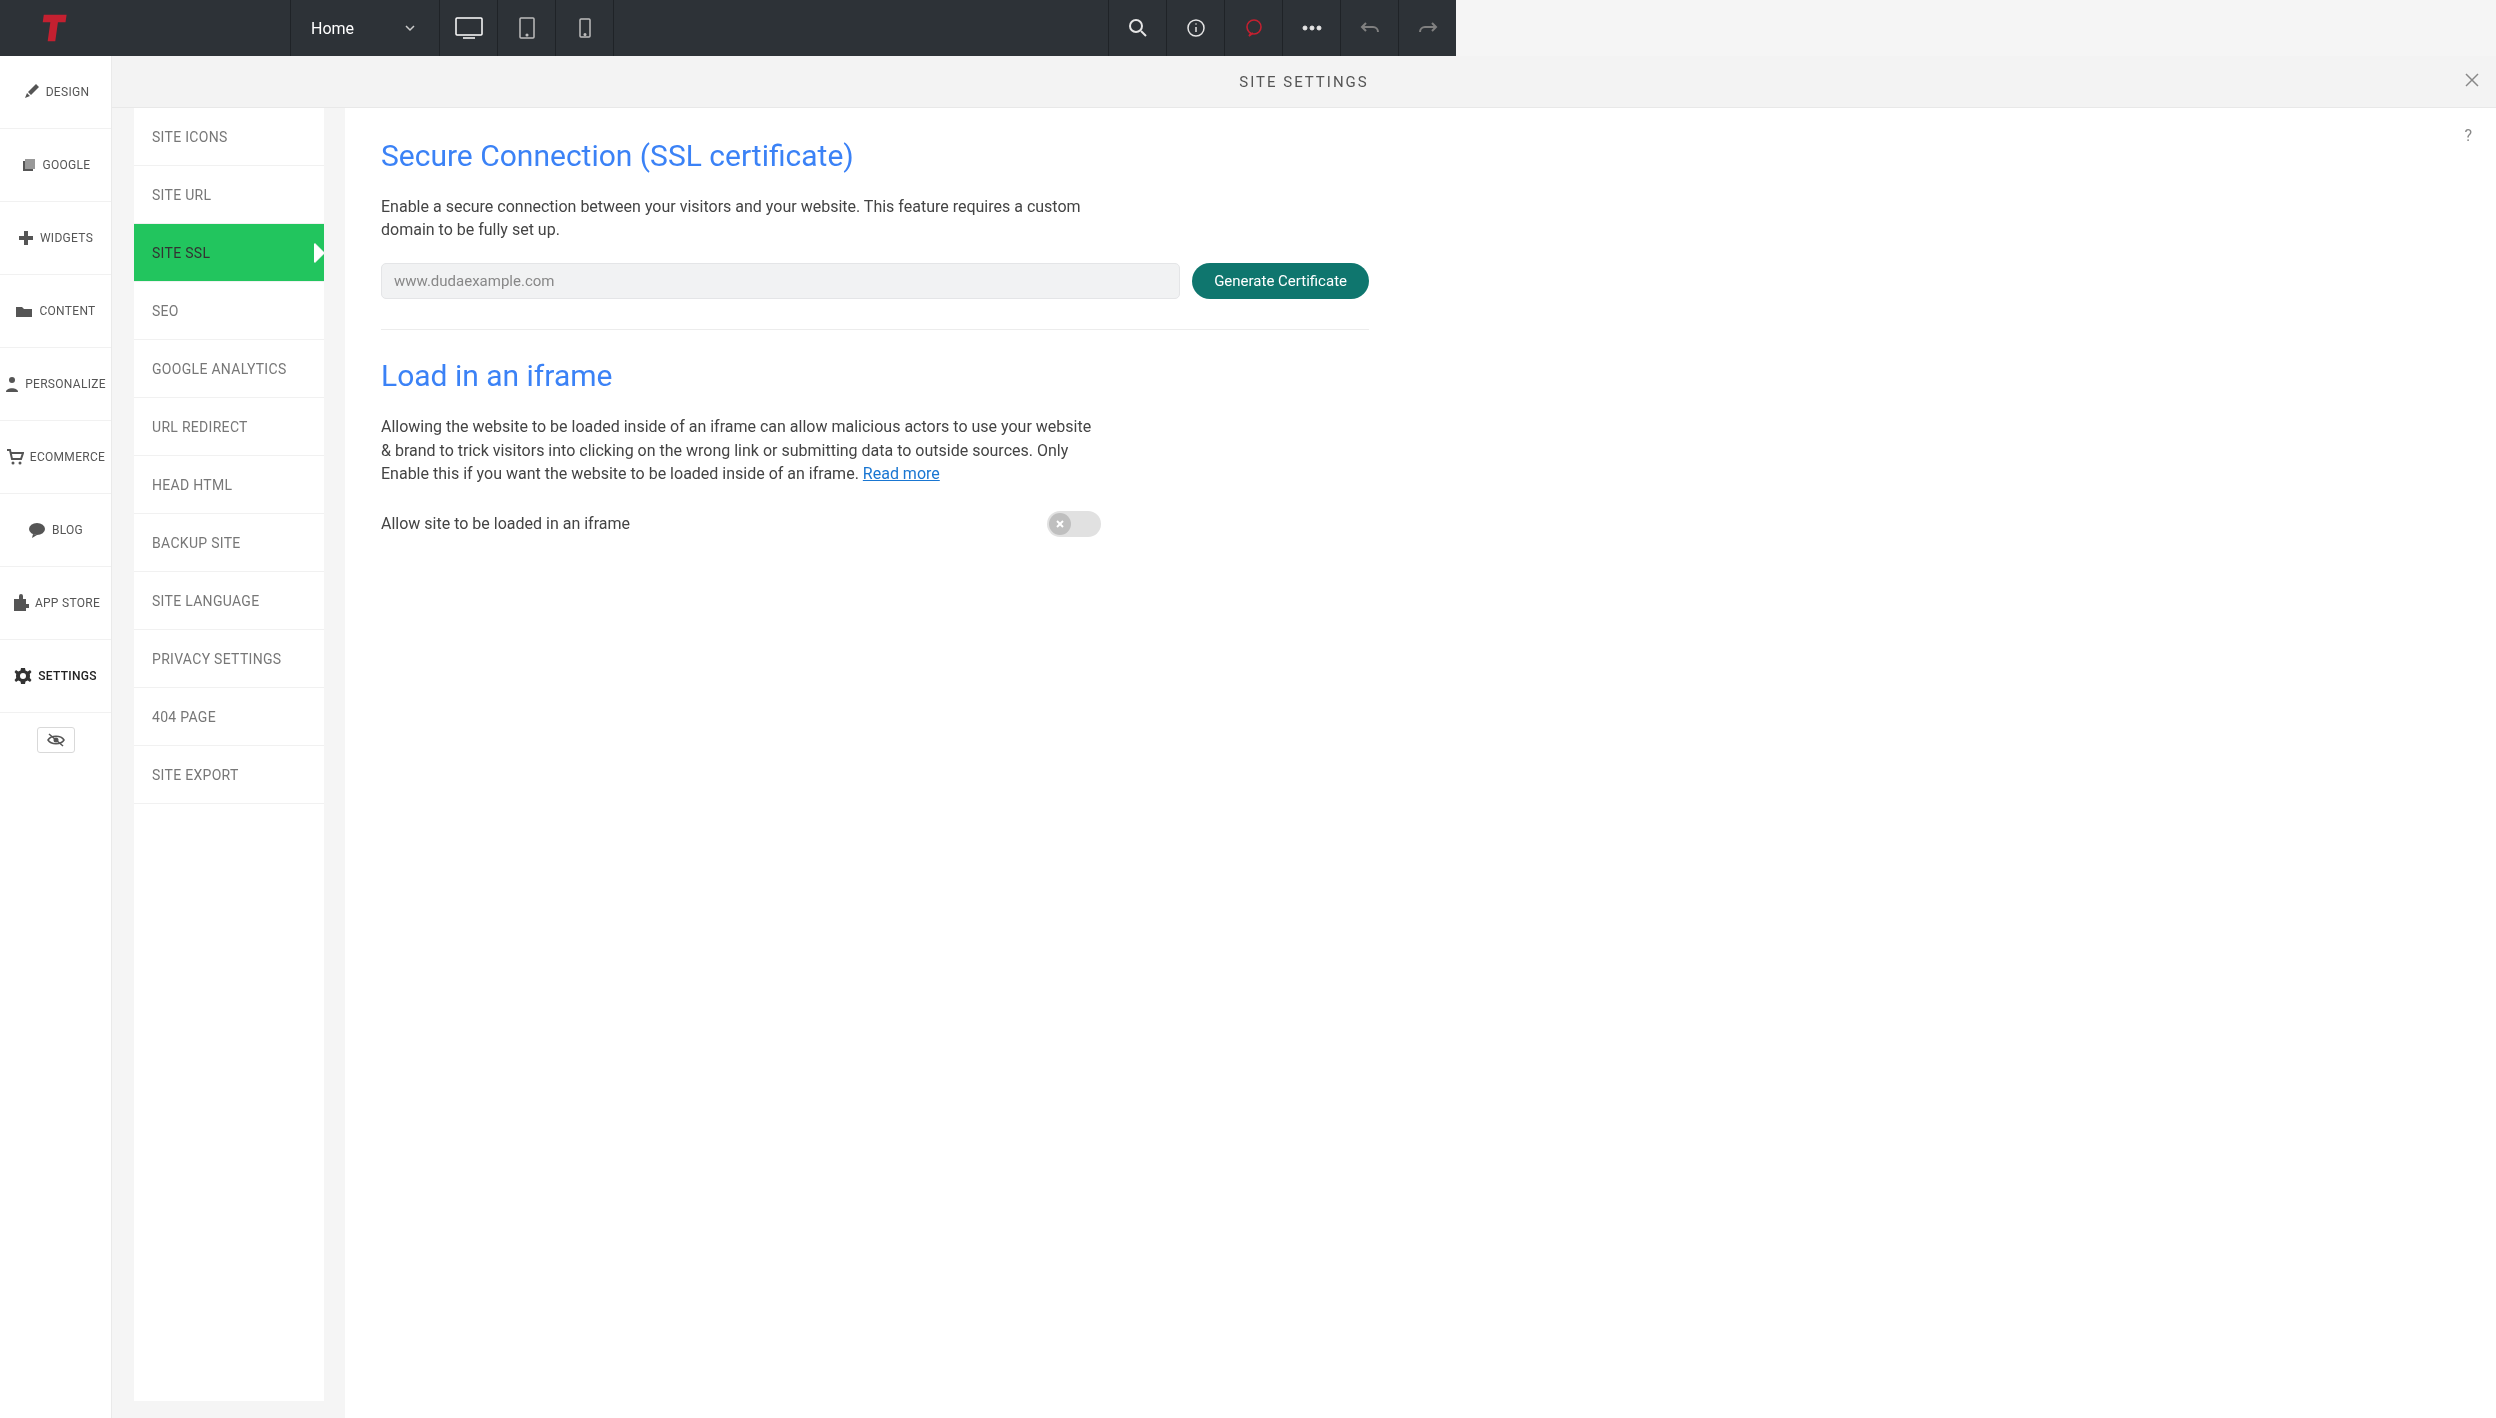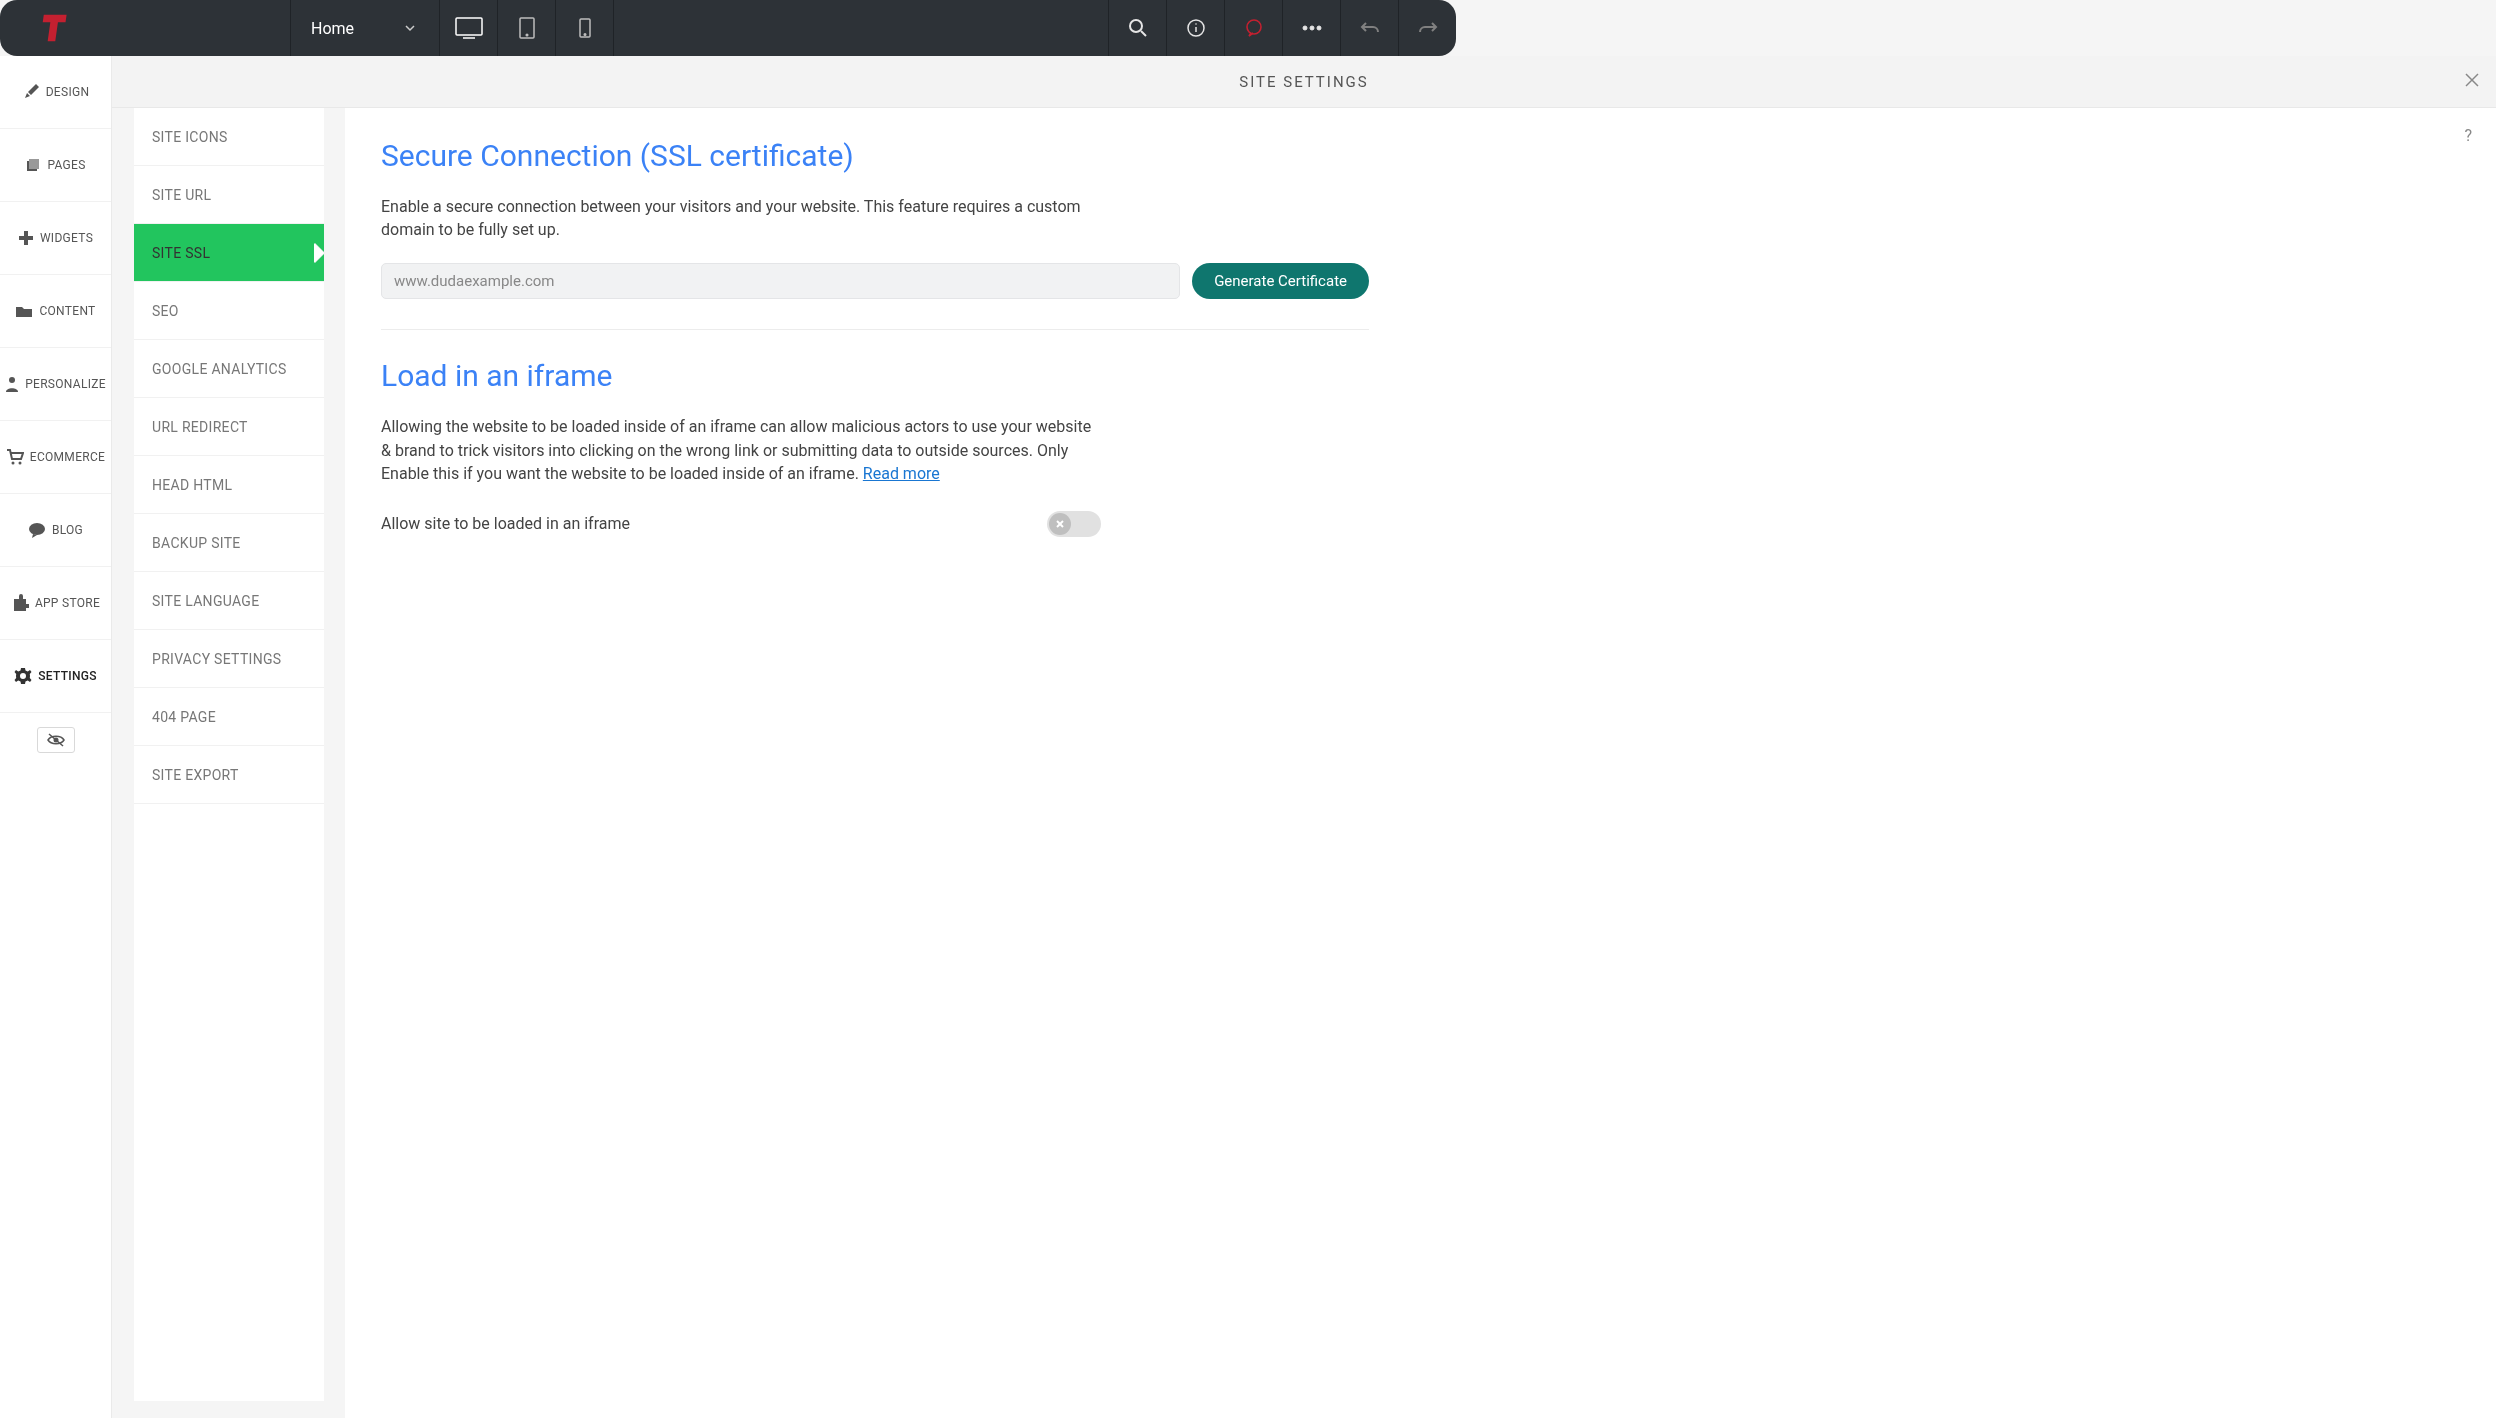--- a/index.html
+++ b/index.html
@@ -1,19 +1,19 @@
 <!DOCTYPE html>
 <html><head>
 <meta charset="utf-8">
 <style>
 * { margin: 0; padding: 0; box-sizing: border-box; font-family: -apple-system, BlinkMacSystemFont, "Segoe UI", Roboto, Helvetica, Arial, sans-serif; }
 body { width: 1456px; height: 827px; overflow: hidden; background: #f5f5f5; }
 
 
-.topbar { height: 56px; background: #2d3237; display: flex; align-items: stretch; color: #fff; border-radius: 17px; }
+.topbar { height: 56px; background: #2d3237; display: flex; align-items: stretch; color: #fff; }
 .logo-cell { width: 112px; display: flex; align-items: center; justify-content: center; }
 .logo-cell svg { width: 38px; height: 38px; }
 .page-select { display: flex; align-items: center; padding: 0 20px; border-left: 1px solid #1f2327; border-right: 1px solid #1f2327; gap: 50px; cursor: pointer; min-width: 150px; }
 .page-select span { font-size: 16px; }
 .device-btn { width: 58px; display: flex; align-items: center; justify-content: center; border-right: 1px solid #1f2327; cursor: pointer; }
 .device-btn.active svg { stroke: #fff; }
 .device-btn svg { stroke: #bdbdbd; }
 .topbar-spacer { flex: 1; }
 .topbar-icon { width: 58px; display: flex; align-items: center; justify-content: center; border-left: 1px solid #1f2327; cursor: pointer; }
 .topbar-icon svg { stroke: #e5e5e5; }
@@ -136,21 +136,21 @@
     <svg width="18" height="18" viewBox="0 0 18 18">
         <path d="M3 15 L5 10 L8 13 Z M6 9 L14 1 L17 4 L9 12 Z"></path>
       </svg>
     <span class="rail-label">DESIGN</span>
   </div>
   <div class="rail-item">
     <svg width="16" height="16" viewBox="0 0 16 16">
         <rect x="2" y="4" width="10" height="10"></rect>
         <rect x="4" y="2" width="10" height="10" fill="#999"></rect>
       </svg>
-    <span class="rail-label">PAGES</span>
+    <span class="rail-label">GOOGLE</span>
   </div>
   <div class="rail-item">
     <svg width="16" height="16" viewBox="0 0 16 16">
         <rect x="6" y="1" width="4" height="14"></rect>
         <rect x="1" y="6" width="14" height="4"></rect>
       </svg>
     <span class="rail-label">WIDGETS</span>
   </div>
   <div class="rail-item">
     <svg width="18" height="14" viewBox="0 0 18 14">

